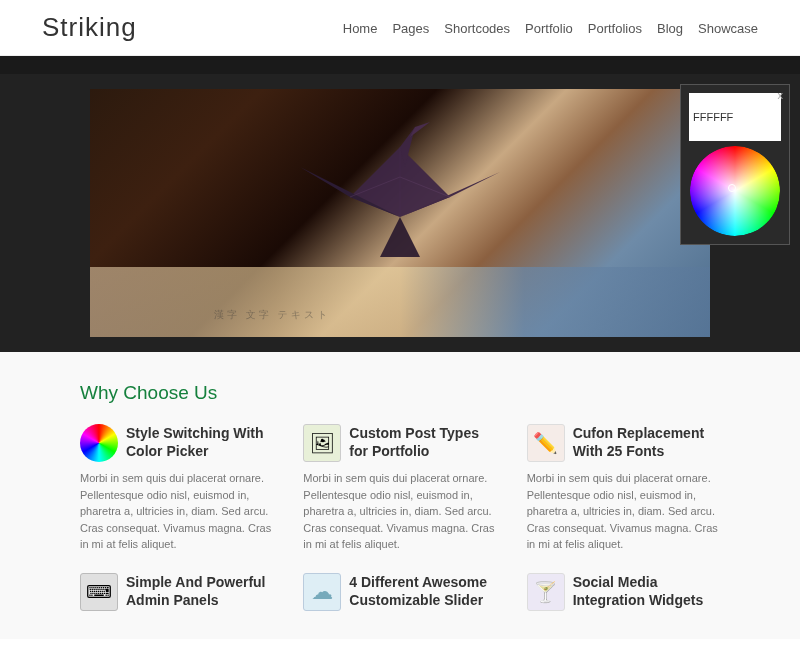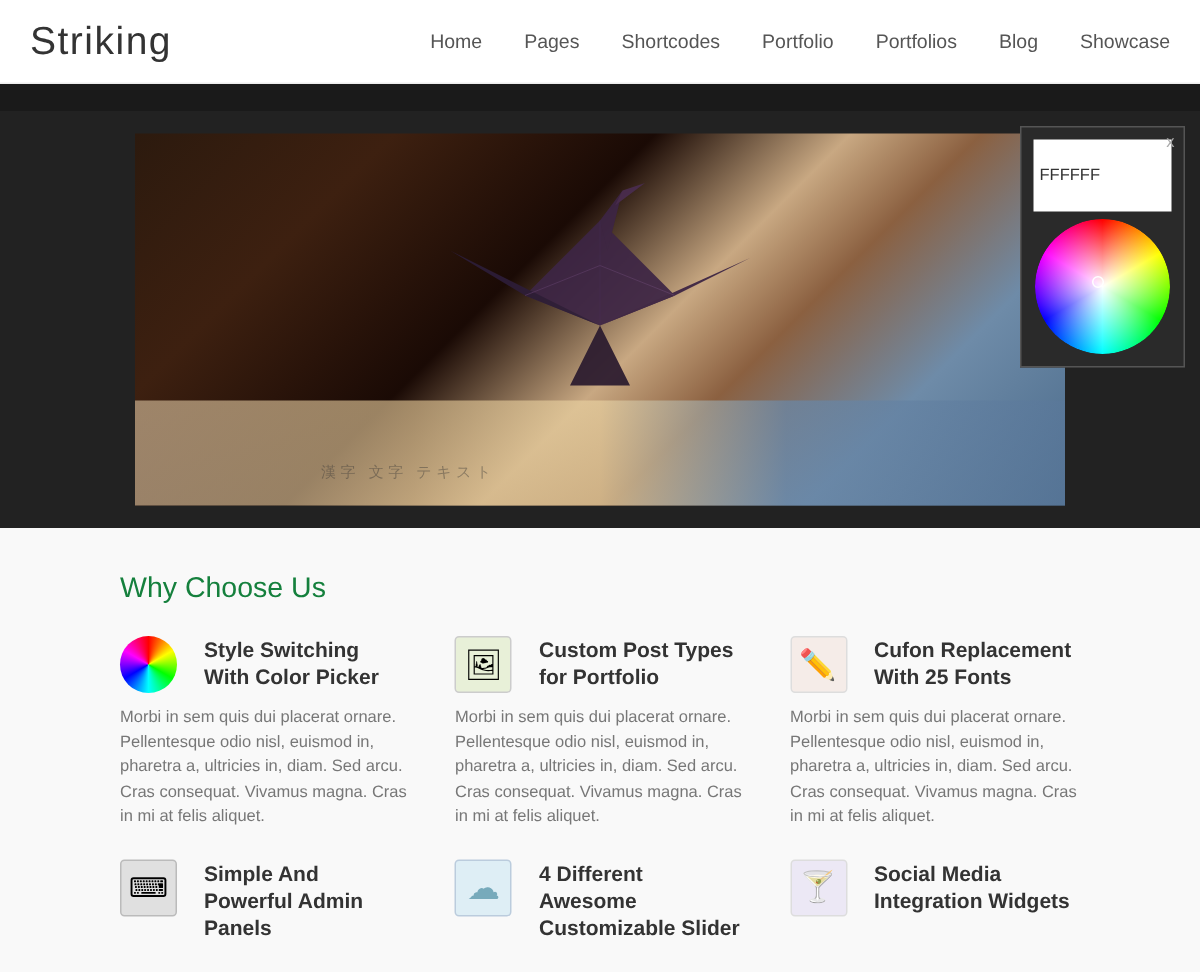--- a/index.html
+++ b/index.html
@@ -3,33 +3,33 @@
   <meta charset="utf-8">
   <style>
     * { margin: 0; padding: 0; box-sizing: border-box; }
     body { font-family: Arial, sans-serif; background: #fff; width: 800px; overflow-x: hidden; }
 
     
     .header {
       display: flex;
       align-items: center;
       justify-content: space-between;
-      padding: 12px 20px;
+      padding: 12px 42px;
       background: #fff;
       border-bottom: 1px solid #eee;
     }
     .logo {
       font-size: 26px;
       font-weight: 300;
       color: #333;
       letter-spacing: 1px;
     }
     .nav {
       display: flex;
-      gap: 28px;
+      gap: 15px;
       list-style: none;
     }
     .nav li a {
       text-decoration: none;
       color: #555;
       font-size: 13px;
     }
     .hero-image {
       width: 620px;
       height: 248px;
@@ -150,21 +150,21 @@
       grid-template-columns: repeat(3, 1fr);
       gap: 20px 30px;
     }
     .feature-item {
       display: flex;
       flex-direction: column;
     }
     .feature-header {
       display: flex;
       align-items: flex-start;
-      gap: 18px;
+      gap: 8px;
       margin-bottom: 8px;
     }
     .feature-title {
       font-size: 14px;
       font-weight: 600;
       color: #333;
       line-height: 1.3;
     }
     .feature-desc {
       font-size: 11px;

